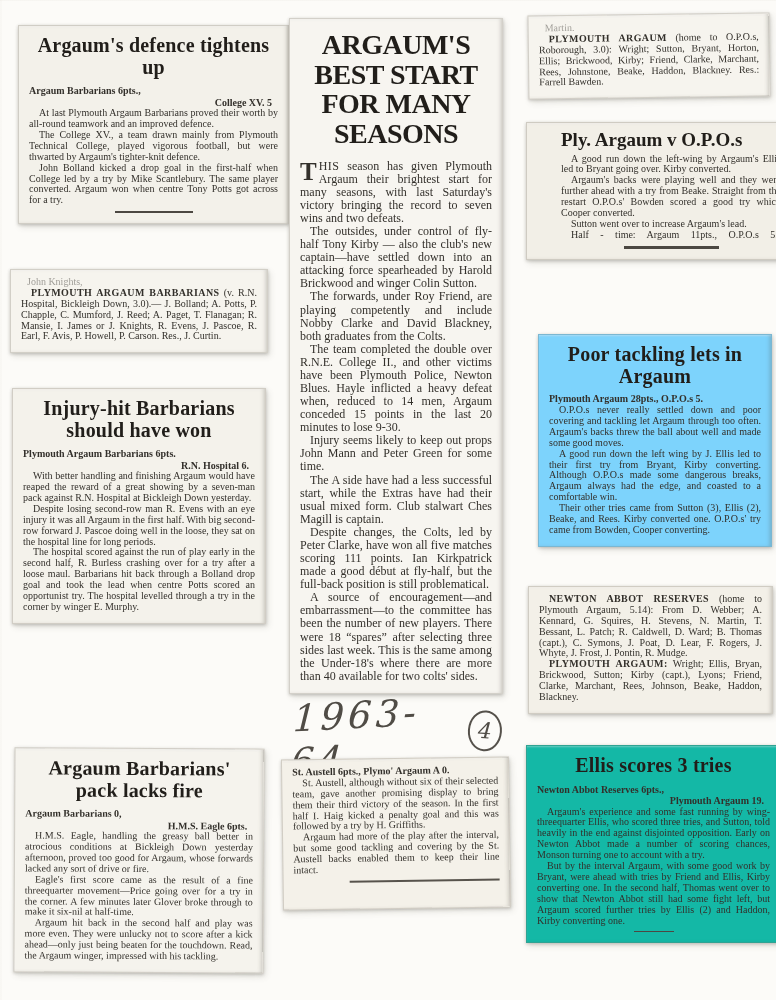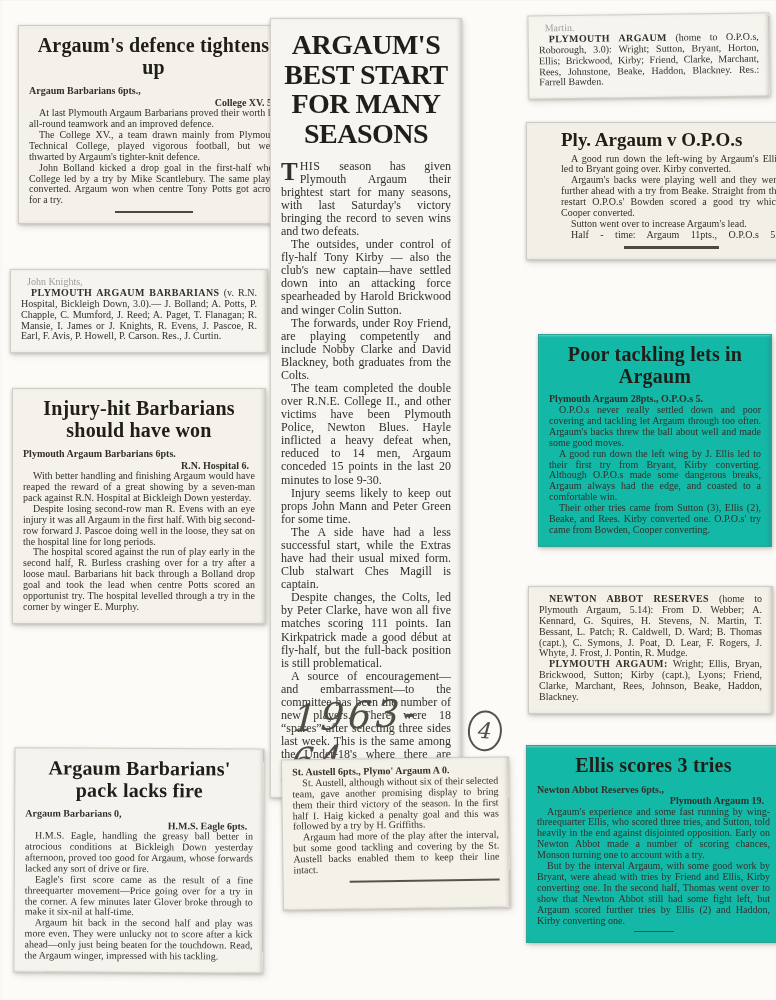--- a/index.html
+++ b/index.html
@@ -55,25 +55,25 @@
     display:inline-flex;align-items:center;justify-content:center;
     width:37px;height:37px;border:2.5px solid #55514b;border-radius:50%;
     font-family:"DejaVu Serif", serif;font-style:italic;font-size:22px;
     margin-left:26px;transform:rotate(7deg);
   }
   
   #c-defence    {left:18px;  top:25px;  width:271px; background:#f3f1ea;}
   #c-barb-team  {left:10px;  top:269px; width:258px; background:#f6f4ee;}
   #c-injury     {left:12px;  top:388px; width:254px; background:#f4f2eb;}
   #c-pack       {left:14px;  top:748px; width:250px; background:#f5f3ed; transform:rotate(.3deg);}
-  #c-best       {left:270px; top:18px;  width:192px; background:#f7f5f0;}
+  #c-best       {left:289px; top:18px;  width:214px; background:#f7f5f0;}
   #c-austell    {left:282px; top:758px; width:228px; background:#f4f1e9; transform:rotate(-.8deg); padding-bottom:26px;}
   #c-arg-team   {left:528px; top:14px;  width:242px; background:#f6f4ee; transform:rotate(-.7deg);}
   #c-opos       {left:526px; top:122px; width:266px; background:#f2efe7;padding-left:34px;}
-  #c-poor       {left:538px; top:334px; width:234px; background:#14b8a6;}
+  #c-poor       {left:538px; top:334px; width:234px; background:#7dd3fc;}
   #c-newton     {left:528px; top:586px; width:245px; background:#f3f0e8;}
   #c-ellis      {left:526px; top:745px; width:255px; background:#14b8a6;}
 </style>
 </head>
 <body>
 
 <section id="c-defence" class="clipping body-sm">
   <h2 class="headline hl-lg">Argaum's defence tightens up</h2>
   <div class="scoreline">
     <span>Argaum Barbarians 6pts.,</span>

